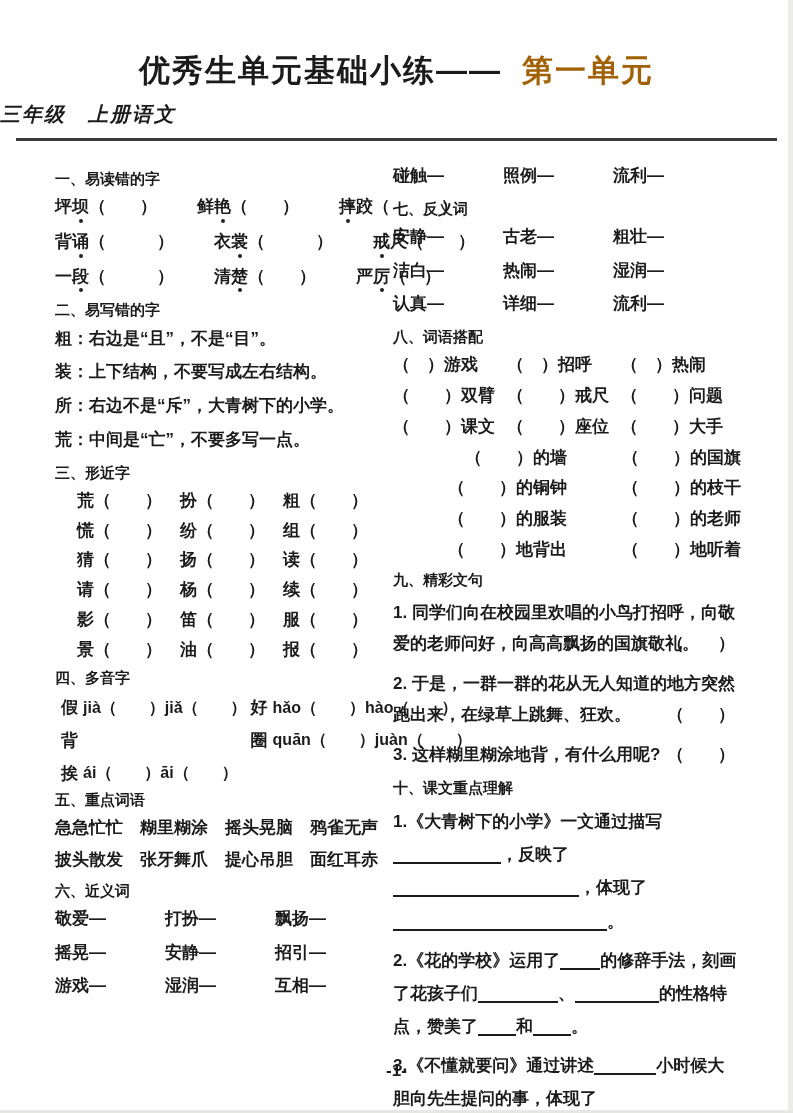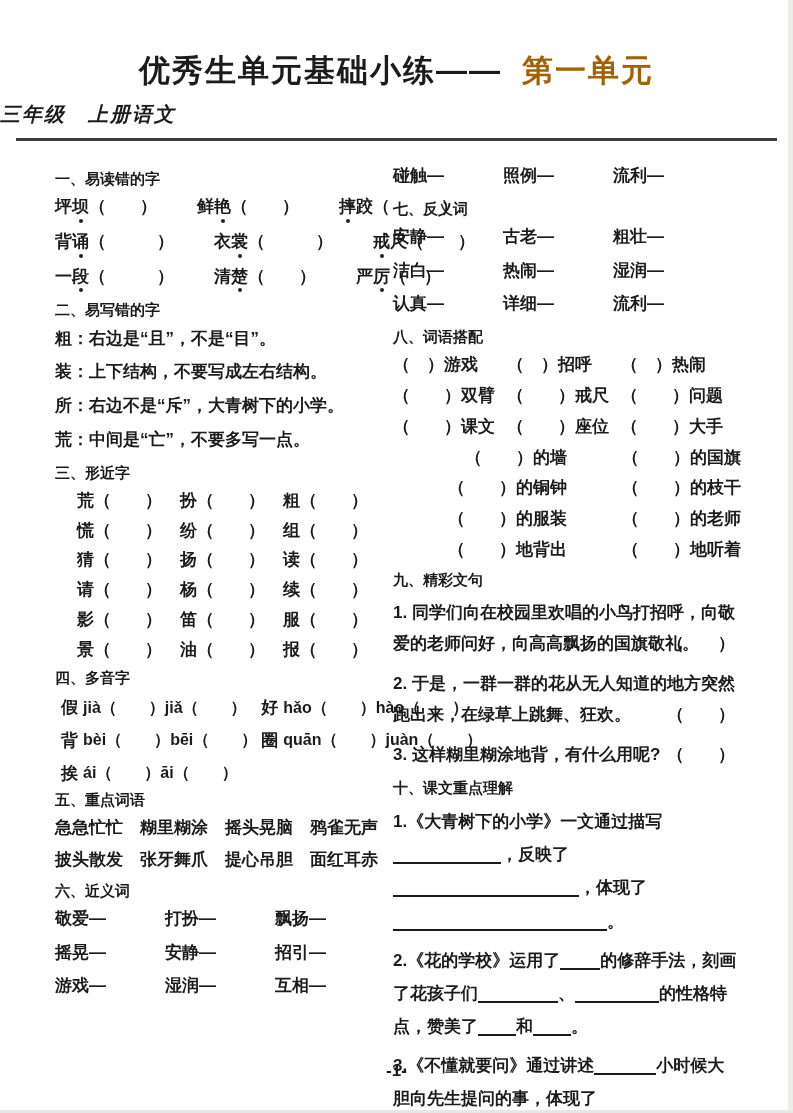--- a/index.html
+++ b/index.html
@@ -148,24 +148,20 @@
           </div>
         <div class="entry">
             <span class="pchar">好</span>
             <span class="plines">
               <span class="pl">hǎo（　　）</span>
               <span class="pl">hào（　　）</span>
             </span>
           </div>
         <div class="entry">
             <span class="pchar">背</span>
-            <span class="plines">
-              <span class="pl">bèi（　　）</span>
-              <span class="pl">bēi（　　）</span>
-            </span>
           </div>
         <div class="entry">
             <span class="pchar">圈</span>
             <span class="plines">
               <span class="pl">quān（　　）</span>
               <span class="pl">juàn（　　）</span>
             </span>
           </div>
         <div class="entry">
             <span class="pchar">挨</span>

